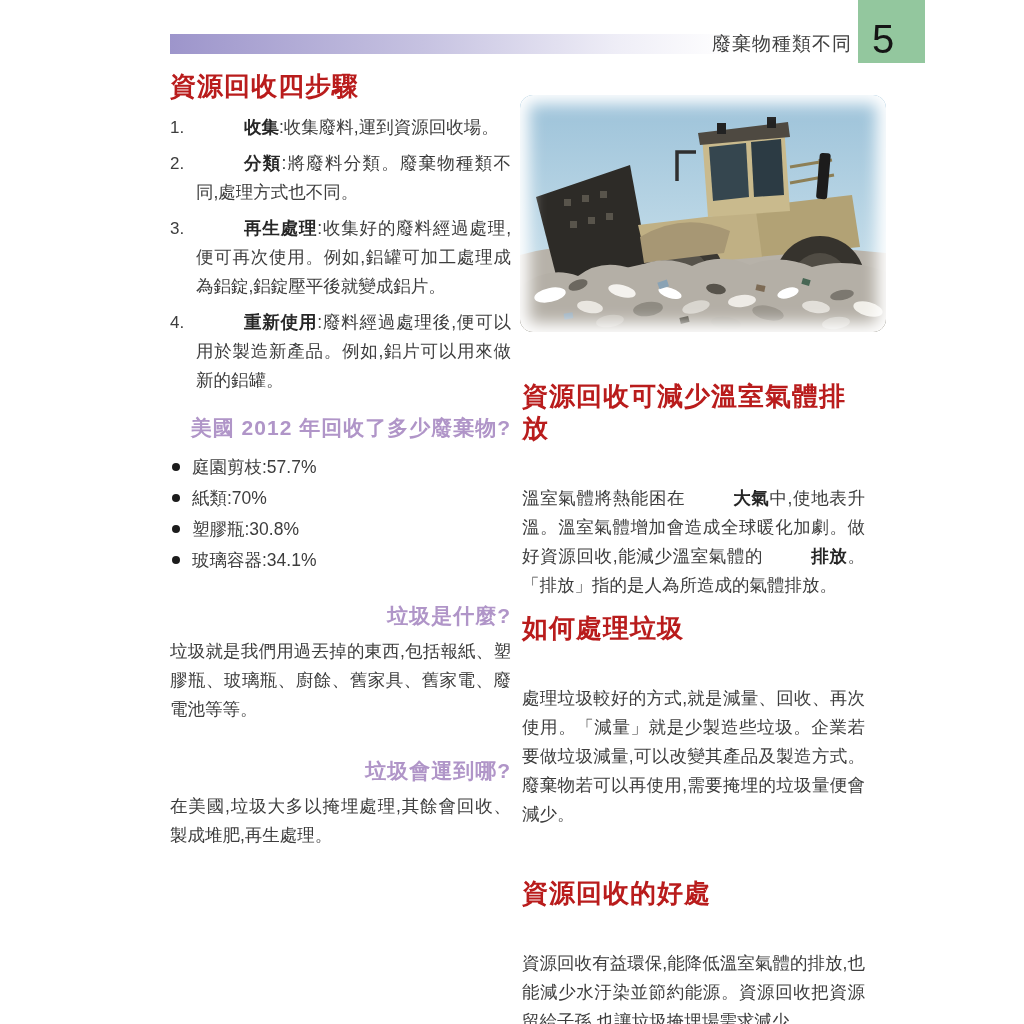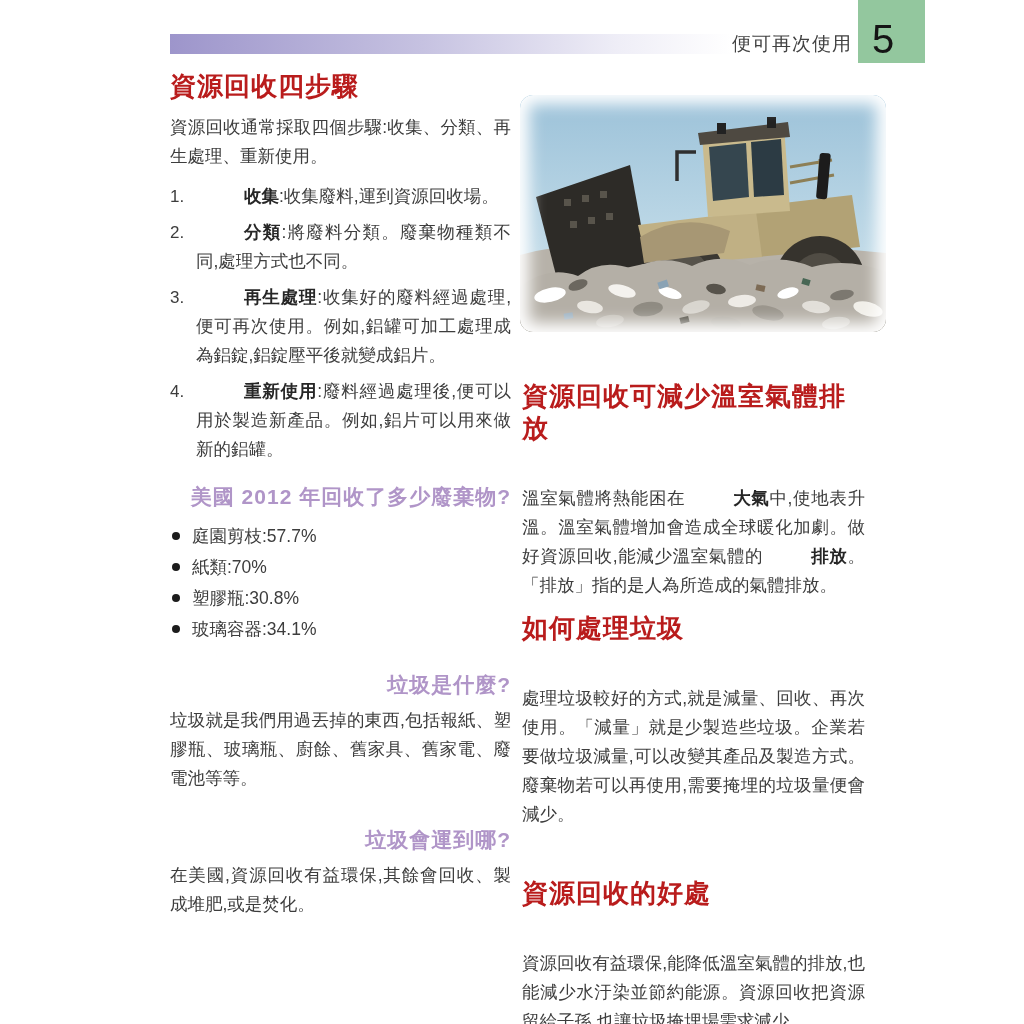--- a/index.html
+++ b/index.html
@@ -83,30 +83,29 @@
   .col-right h1.sec { margin-bottom: 9px; }
   .col-right p.body { margin-bottom: 12px; margin-top: 40px; }
   .col-right h1.benefits-h { margin-top: 48px; }
 </style>
 </head>
 <body>
 
 <div class="page">
 
   <div class="header-bar"></div>
-  <div class="header-title">便可再次使用</div>
+  <div class="header-title">廢棄物種類不同</div>
   <div class="page-badge" style="background:#93c79e;">
     <span class="num">5</span>
   </div>
 
   <div class="col col-left">
 
     <h1 class="sec">資源回收四步驟</h1>
 
-    <p class="body intro">資源回收通常採取四個步驟:收集、分類、再生處理、重新使用。</p>
 
     <ol class="steps">
       <li class="step">
         <span class="n">1.</span>
         <span class="step-text"><b class="term">收集</b><span>:收集廢料,運到資源回收場。</span></span>
       </li>
       <li class="step">
         <span class="n">2.</span>
         <span class="step-text"><b class="term">分類</b><span>:將廢料分類。廢棄物種類不同,處理方式也不同。</span></span>
       </li>
@@ -138,21 +137,21 @@
       <li class="bullet">
         <span class="dot"></span>
         <span class="bullet-text">玻璃容器:34.1%</span>
       </li>
     </ul>
 
     <h2 class="purple garbage-h">垃圾是什麼?</h2>
     <p class="body">垃圾就是我們用過丟掉的東西,包括報紙、塑膠瓶、玻璃瓶、廚餘、舊家具、舊家電、廢電池等等。</p>
 
     <h2 class="purple where-h">垃圾會運到哪?</h2>
-    <p class="body">在美國,資源回收有益環保,其餘會回收、製成堆肥,或是焚化。</p>
+    <p class="body">在美國,垃圾大多以掩埋處理,其餘會回收、製成堆肥,再生處理。</p>
 
   </div>
 
   <div class="col col-right">
 
     <div class="photo">
       <svg viewBox="0 0 366 237" preserveAspectRatio="none">
         <defs>
           <linearGradient id="sky" x1="0" y1="0" x2="0" y2="1">
             <stop offset="0" stop-color="#9cc2d9"></stop>

